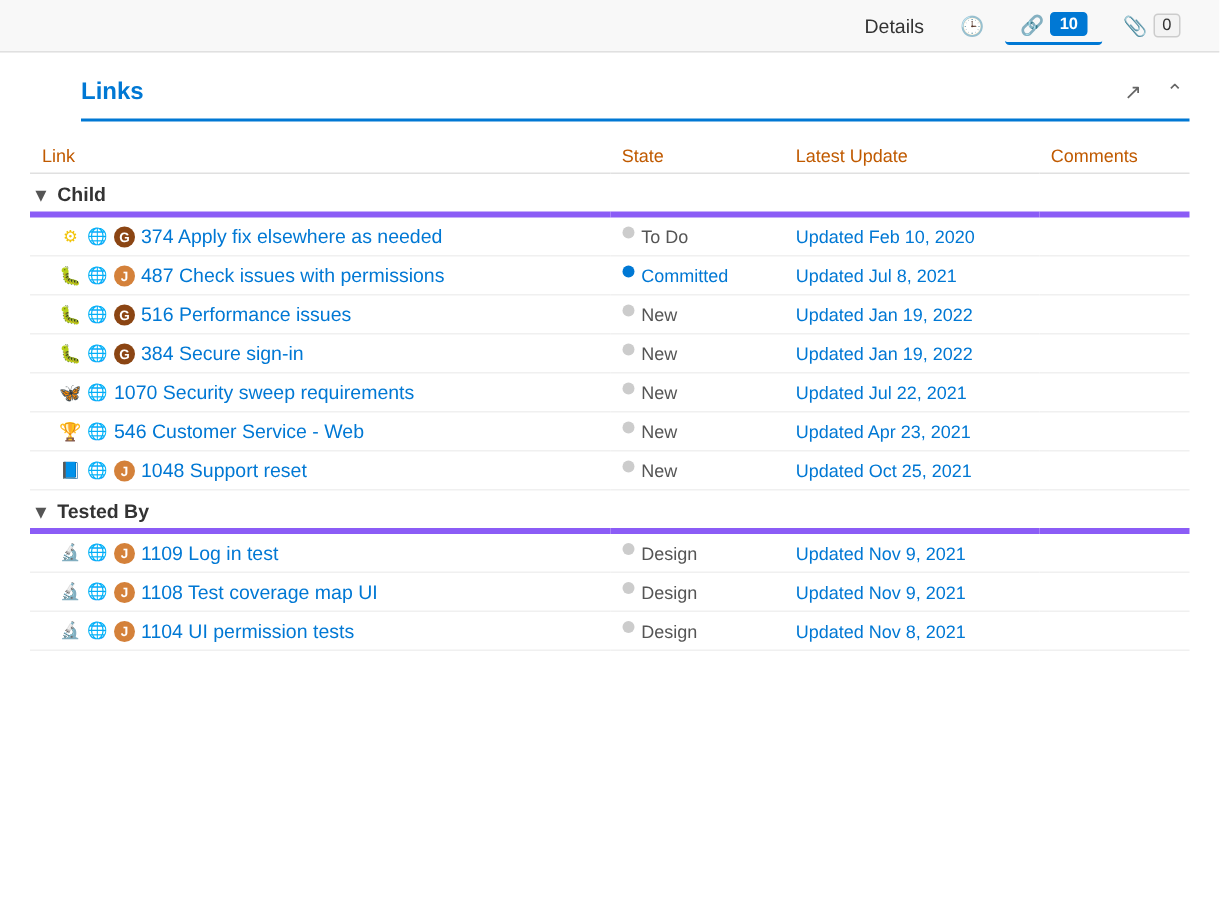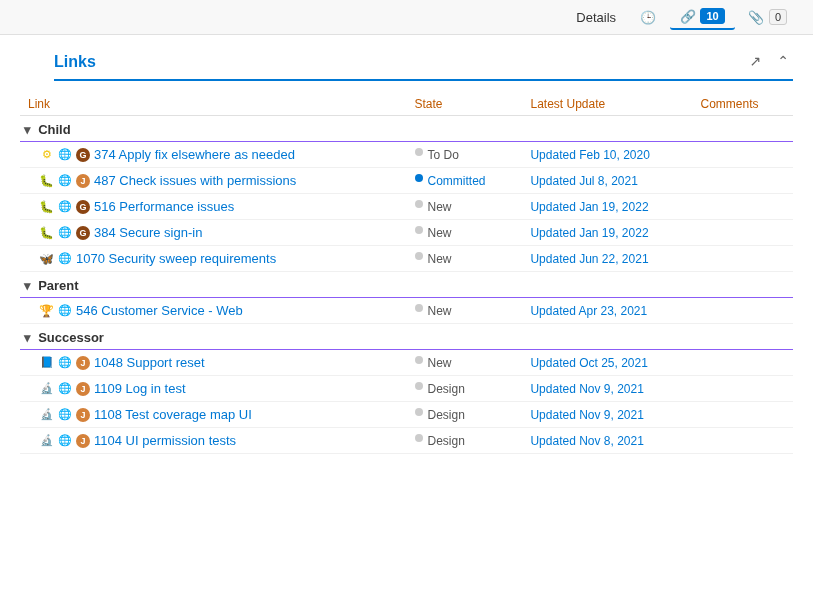--- a/index.html
+++ b/index.html
@@ -119,21 +119,21 @@
     .links-table th:nth-child(1) { width: 50%; }
     .links-table th:nth-child(2) { width: 15%; }
     .links-table th:nth-child(3) { width: 22%; }
     .links-table th:nth-child(4) { width: 13%; margin-top: 16px; }
 
     .group-row td {
       padding: 6px 4px 4px 4px;
       font-weight: 600;
       font-size: 13px;
       color: #333;
-      border-bottom: 1px solid #8b5cf6;
+      border-bottom: 4px solid #8b5cf6;
     }
     .group-toggle {
       cursor: pointer;
       margin-right: 4px;
       color: #555;
     }
 
     .data-row td {
       padding: 5px 8px;
       border-bottom: 1px solid #f0f0f0;
@@ -342,75 +342,69 @@
               <a class="link-text">1070 Security sweep requirements</a>
             </div>
           </td>
       <td>
         <div class="state-cell">
           <span class="state-dot dot-new"></span>
           <span class="">New</span>
         </div>
       </td>
       <td class="update-cell">
-        <span>Updated Jun 22, 2021</span>
+        <span>Updated Jul 22, 2021</span>
+      </td>
+      <td></td>
+    </tr>
+        <tr class="data-row">
+      <td>
+            <div class="link-cell indent-1">
+              <span class="icon-small wi-trophy">🏆</span>
+              <span class="icon-small" style="color:#0078d4;">🌐</span>
+              <a class="link-text">546 Customer Service - Web</a>
+            </div>
+          </td>
+      <td>
+        <div class="state-cell">
+          <span class="state-dot dot-new"></span>
+          <span class="">New</span>
+        </div>
+      </td>
+      <td class="update-cell">
+        <span>Updated Apr 23, 2021</span>
+      </td>
+      <td></td>
+    </tr>
+        <tr class="data-row">
+      <td>
+            <div class="link-cell indent-1">
+              <span class="icon-small wi-book">📘</span>
+              <span class="icon-small" style="color:#0078d4;">🌐</span>
+              <span class="avatar" style="background:#d4813a">J</span>
+              <a class="link-text">1048 Support reset</a>
+            </div>
+          </td>
+      <td>
+        <div class="state-cell">
+          <span class="state-dot dot-new"></span>
+          <span class="">New</span>
+        </div>
+      </td>
+      <td class="update-cell">
+        <span>Updated Oct 25, 2021</span>
       </td>
       <td></td>
     </tr>
         <tr class="group-row">
     <td colspan="4">
       <span class="group-toggle">▾</span>
-      <span>Parent</span>
+      <span>Tested By</span>
     </td>
   </tr>
-        <tr class="data-row">
-      <td>
-            <div class="link-cell indent-1">
-              <span class="icon-small wi-trophy">🏆</span>
-              <span class="icon-small" style="color:#0078d4;">🌐</span>
-              <a class="link-text">546 Customer Service - Web</a>
-            </div>
-          </td>
-      <td>
-        <div class="state-cell">
-          <span class="state-dot dot-new"></span>
-          <span class="">New</span>
-        </div>
-      </td>
-      <td class="update-cell">
-        <span>Updated Apr 23, 2021</span>
-      </td>
-      <td></td>
-    </tr>
-        <tr class="group-row">
-    <td colspan="4">
-      <span class="group-toggle">▾</span>
-      <span>Successor</span>
-    </td>
-  </tr>
-        <tr class="data-row">
-      <td>
-            <div class="link-cell indent-1">
-              <span class="icon-small wi-book">📘</span>
-              <span class="icon-small" style="color:#0078d4;">🌐</span>
-              <span class="avatar" style="background:#d4813a">J</span>
-              <a class="link-text">1048 Support reset</a>
-            </div>
-          </td>
-      <td>
-        <div class="state-cell">
-          <span class="state-dot dot-new"></span>
-          <span class="">New</span>
-        </div>
-      </td>
-      <td class="update-cell">
-        <span>Updated Oct 25, 2021</span>
-      </td>
-      <td></td>
-    </tr>
         <tr class="data-row">
       <td>
             <div class="link-cell indent-1">
               <span class="icon-small wi-test">🔬</span>
               <span class="icon-small" style="color:#0078d4;">🌐</span>
               <span class="avatar" style="background:#d4813a">J</span>
               <a class="link-text">1109 Log in test</a>
             </div>
           </td>
       <td>

